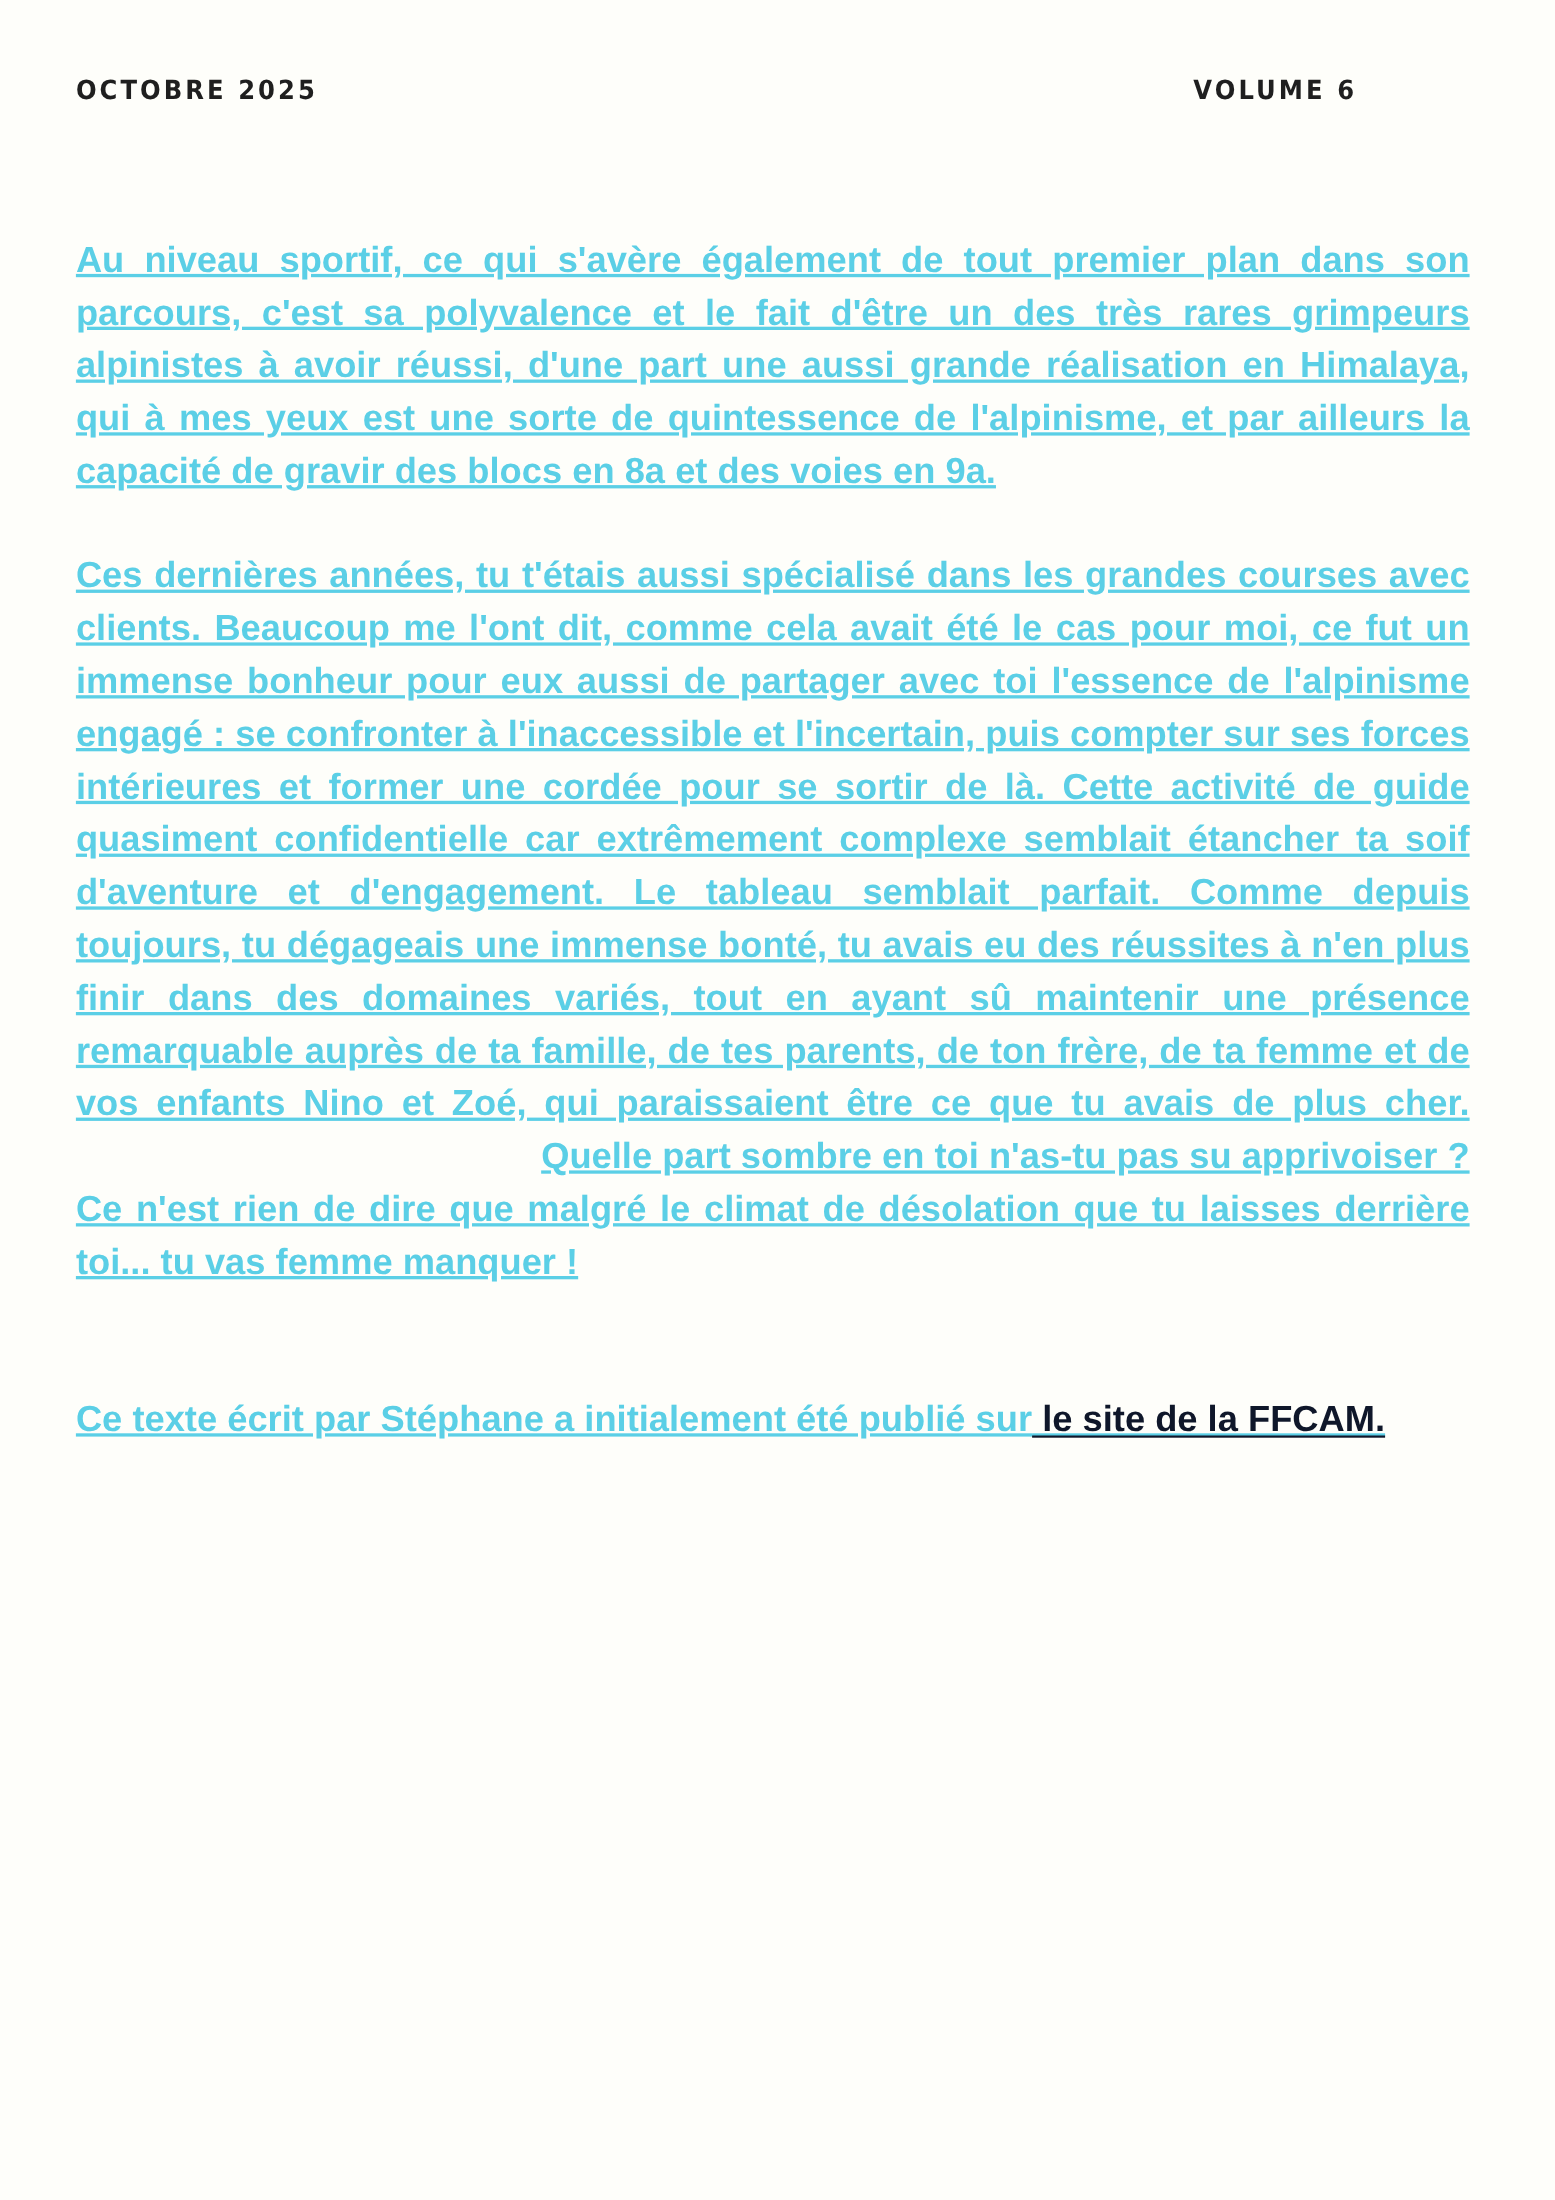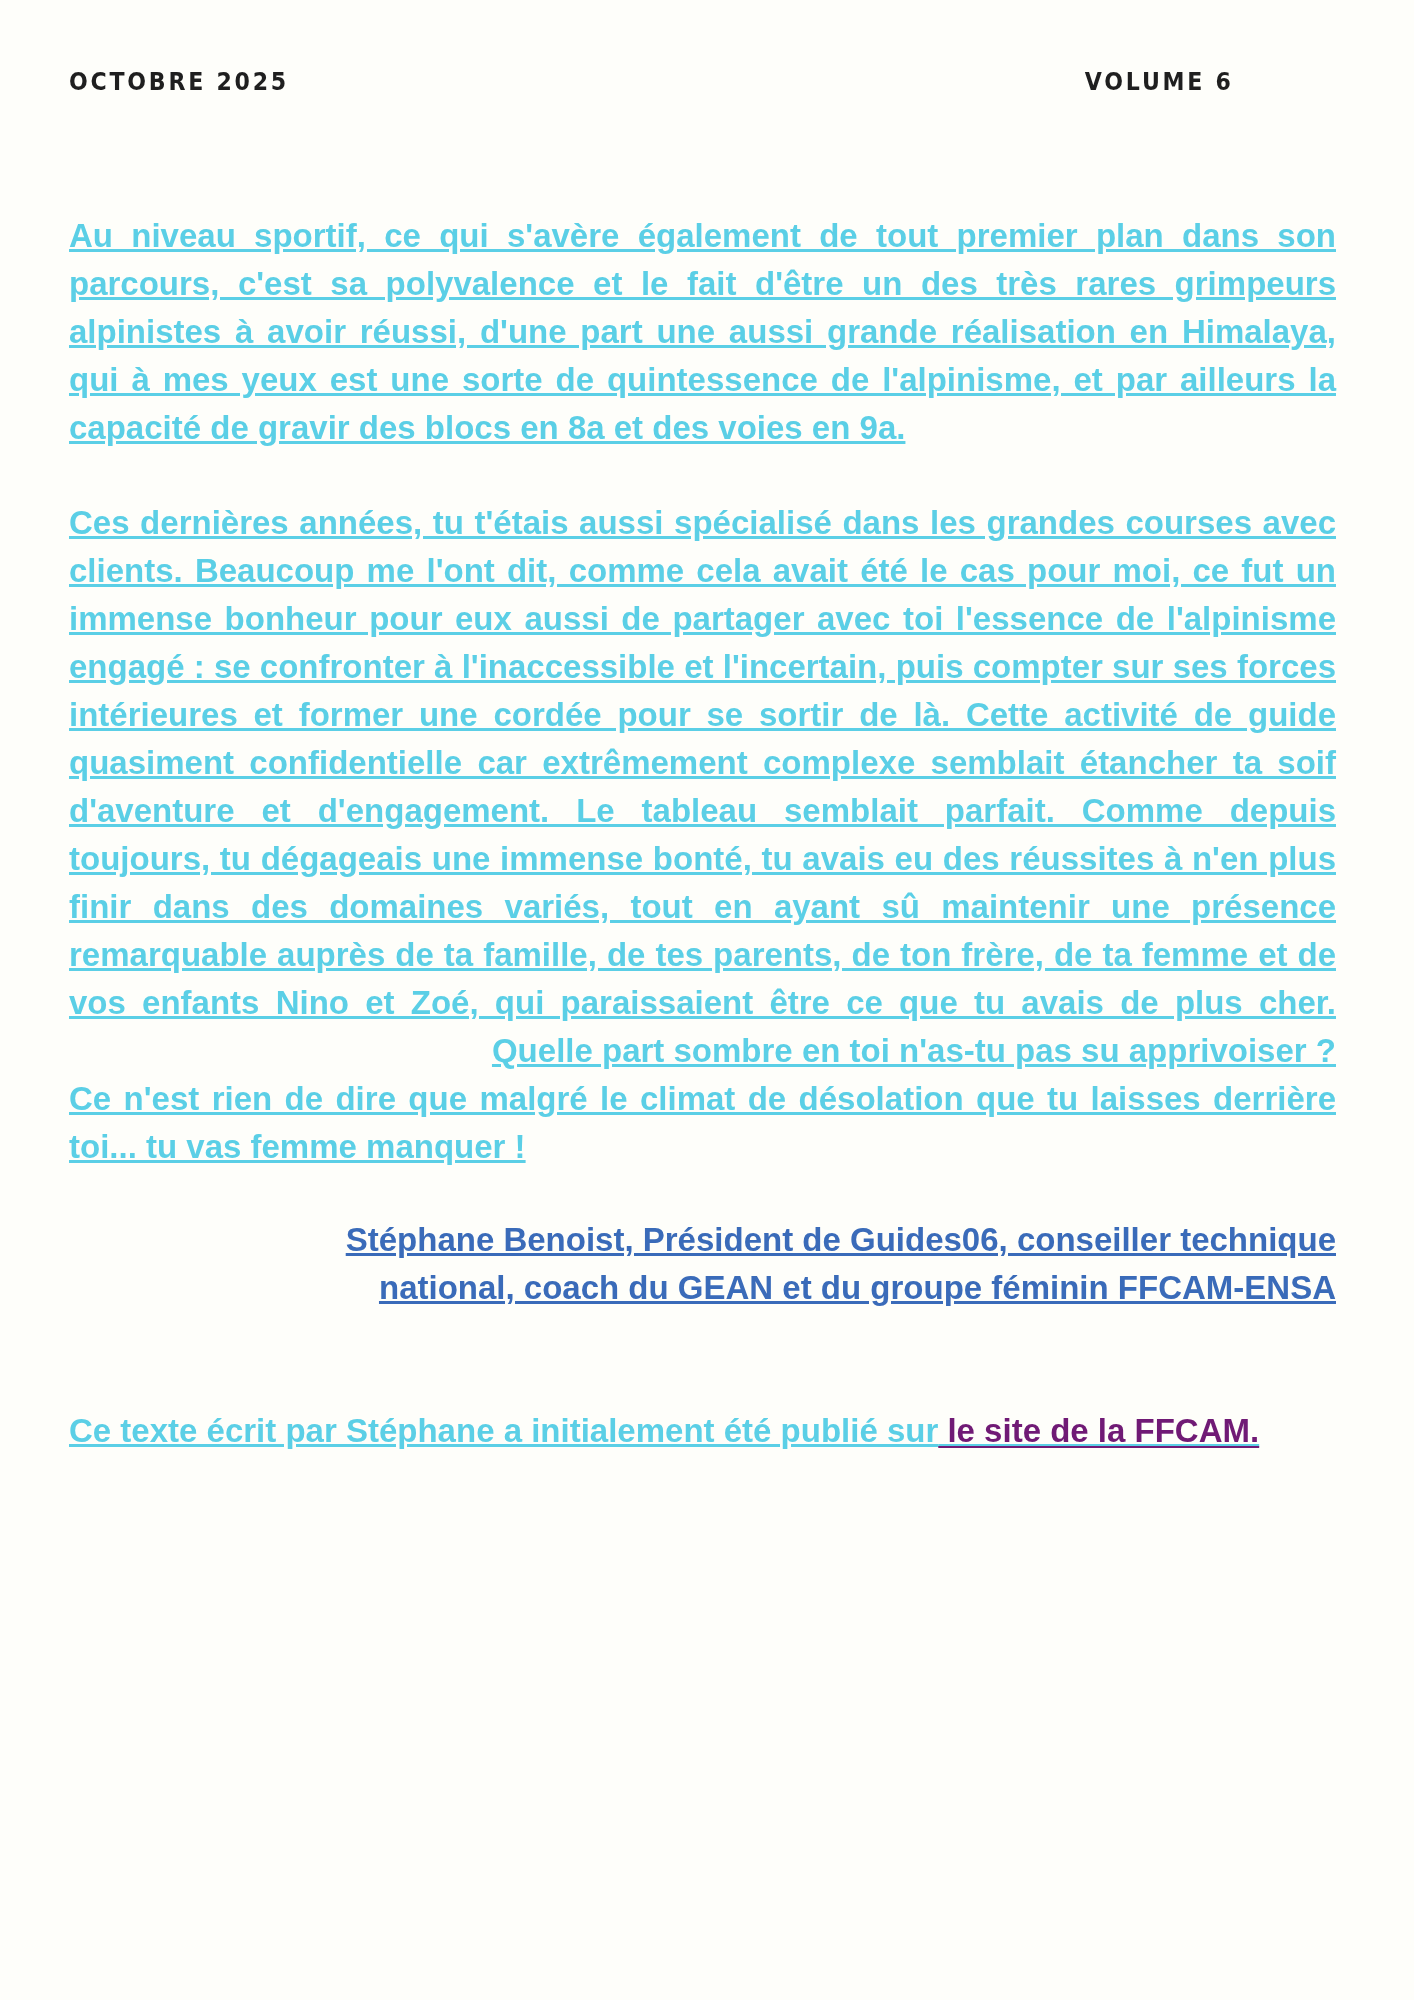--- a/index.html
+++ b/index.html
@@ -37,21 +37,21 @@
       text-align: right;
       color: #3a6bb9;
       line-height: 48px;
       font-size: 33px;
     }
     .note {
       margin-top: 95px !important;
       text-align: left;
     }
     .note a {
-      color: #701a75;
+      color: #0f172a;
       text-decoration: underline;
       text-underline-offset: 4px;
       text-decoration-thickness: 2px;
     }
   </style>
 </head>
 <body>
 
 <div class="header">
   <span>OCTOBRE 2025</span>
@@ -60,21 +60,17 @@
 
 <div class="content">
   <p class="para1 last-line-left">Au niveau sportif, ce qui s'avère également de tout premier plan dans son parcours, c'est sa polyvalence et le fait d'être un des très rares grimpeurs alpinistes à avoir réussi, d'une part une aussi grande réalisation en Himalaya, qui à mes yeux est une sorte de quintessence de l'alpinisme, et par ailleurs la capacité de gravir des blocs en 8a et des voies en 9a.</p>
 
   <p>
     <span class="line-block last-line-left" style="text-align-last: justify;">Ces dernières années, tu t'étais aussi spécialisé dans les grandes courses avec clients. Beaucoup me l'ont dit, comme cela avait été le cas pour moi, ce fut un immense bonheur pour eux aussi de partager avec toi l'essence de l'alpinisme engagé : se confronter à l'inaccessible et l'incertain, puis compter sur ses forces intérieures et former une cordée pour se sortir de là. Cette activité de guide quasiment confidentielle car extrêmement complexe semblait étancher ta soif d'aventure et d'engagement. Le tableau semblait parfait. Comme depuis toujours, tu dégageais une immense bonté, tu avais eu des réussites à n'en plus finir dans des domaines variés, tout en ayant sû maintenir une présence remarquable auprès de ta famille, de tes parents, de ton frère, de ta femme et de vos enfants Nino et Zoé, qui paraissaient être ce que tu avais de plus cher.</span>
     <span class="line-block" style="text-align:right;">Quelle part sombre en toi n'as-tu pas su apprivoiser ?</span>
     <span class="line-block last-line-left">Ce n'est rien de dire que malgré le climat de désolation que tu laisses derrière toi... tu vas femme manquer !</span>
   </p>
 
-  <p class="signature">
-    <span class="line-block">Stéphane Benoist, Président de Guides06, conseiller technique</span>
-    <span class="line-block">national, coach du GEAN et du groupe féminin FFCAM-ENSA</span>
-  </p>
 
   <p class="note">
     <span>Ce texte écrit par Stéphane a initialement été publié sur</span><a> le site de la FFCAM.</a>
   </p>
 </div>
 
 </body></html>

